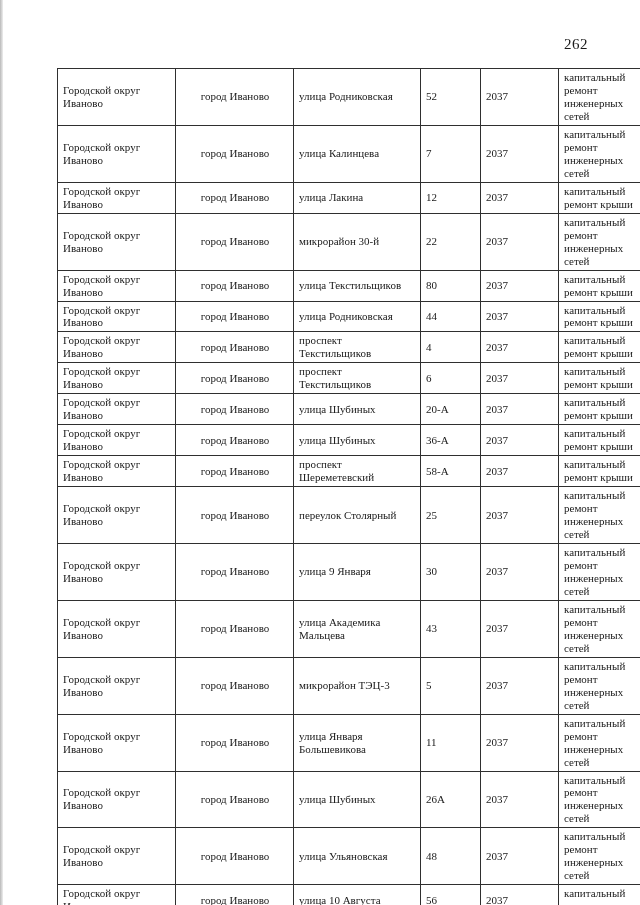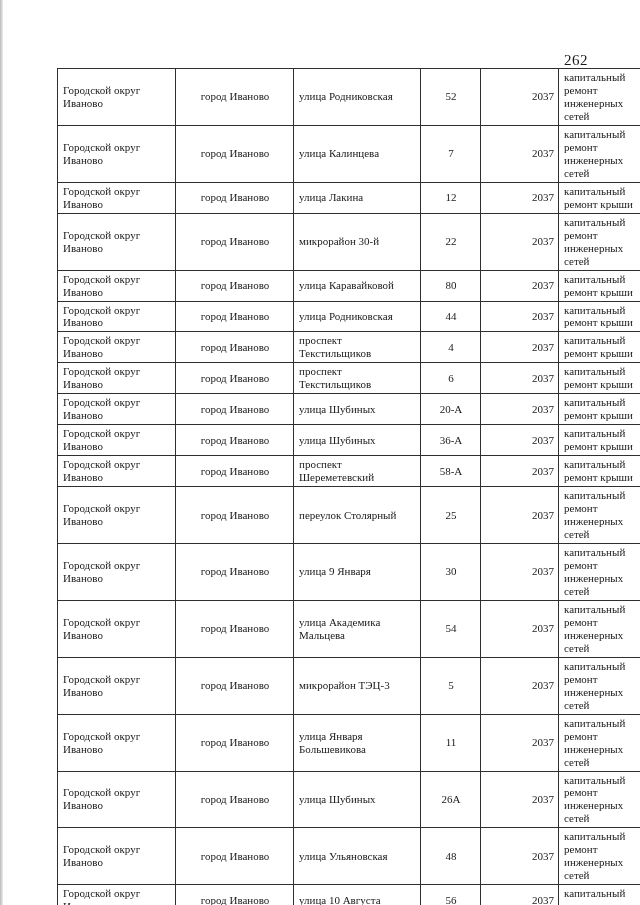--- a/index.html
+++ b/index.html
@@ -18,21 +18,21 @@
   .scan-edge {
     position: absolute;
     left: 0;
     top: 0;
     width: 3px;
     height: 905px;
     background: linear-gradient(to right, #b9b9b9, #eeeeee);
   }
   .page-number {
     position: absolute;
-    top: 52px;
+    top: 36px;
     right: 52px;
     font-size: 15px;
     letter-spacing: 0.5px;
   }
   table.doc-table {
     position: absolute;
     top: 68px;
     left: 57px;
     width: 568px;
     border-collapse: collapse;
@@ -42,22 +42,22 @@
   }
   table.doc-table td {
     border: 1px solid #2f2f2f;
     padding: 2px 4px 2px 5px;
     vertical-align: middle;
     word-wrap: break-word;
   }
   .col-okrug  { width: 108px; }
   .col-city   { width: 108px; text-align: center; }
   .col-street { width: 117px; }
-  .col-house  { width: 50px;  text-align: center; }
-  .col-year   { width: 68px;  text-align: right; }
+  .col-house  { width: 50px;  text-align: left; }
+  .col-year   { width: 68px;  text-align: left; }
   .col-repair { width: 87px; }
 </style>
 </head>
 <body>
 
 <div class="scan-edge"></div>
 
 <div class="page-number">262</div>
 
 <table class="doc-table">
@@ -90,21 +90,21 @@
         <td class="col-okrug">Городской округ Иваново</td>
         <td class="col-city">город Иваново</td>
         <td class="col-street">микрорайон 30-й</td>
         <td class="col-house">22</td>
         <td class="col-year">2037</td>
         <td class="col-repair">капитальный ремонт инженерных сетей</td>
       </tr>
       <tr>
         <td class="col-okrug">Городской округ Иваново</td>
         <td class="col-city">город Иваново</td>
-        <td class="col-street">улица Каравайковой</td>
+        <td class="col-street">улица Текстильщиков</td>
         <td class="col-house">80</td>
         <td class="col-year">2037</td>
         <td class="col-repair">капитальный ремонт крыши</td>
       </tr>
       <tr>
         <td class="col-okrug">Городской округ Иваново</td>
         <td class="col-city">город Иваново</td>
         <td class="col-street">улица Родниковская</td>
         <td class="col-house">44</td>
         <td class="col-year">2037</td>
@@ -163,21 +163,21 @@
         <td class="col-city">город Иваново</td>
         <td class="col-street">улица 9 Января</td>
         <td class="col-house">30</td>
         <td class="col-year">2037</td>
         <td class="col-repair">капитальный ремонт инженерных сетей</td>
       </tr>
       <tr>
         <td class="col-okrug">Городской округ Иваново</td>
         <td class="col-city">город Иваново</td>
         <td class="col-street">улица Академика Мальцева</td>
-        <td class="col-house">54</td>
+        <td class="col-house">43</td>
         <td class="col-year">2037</td>
         <td class="col-repair">капитальный ремонт инженерных сетей</td>
       </tr>
       <tr>
         <td class="col-okrug">Городской округ Иваново</td>
         <td class="col-city">город Иваново</td>
         <td class="col-street">микрорайон ТЭЦ-3</td>
         <td class="col-house">5</td>
         <td class="col-year">2037</td>
         <td class="col-repair">капитальный ремонт инженерных сетей</td>

